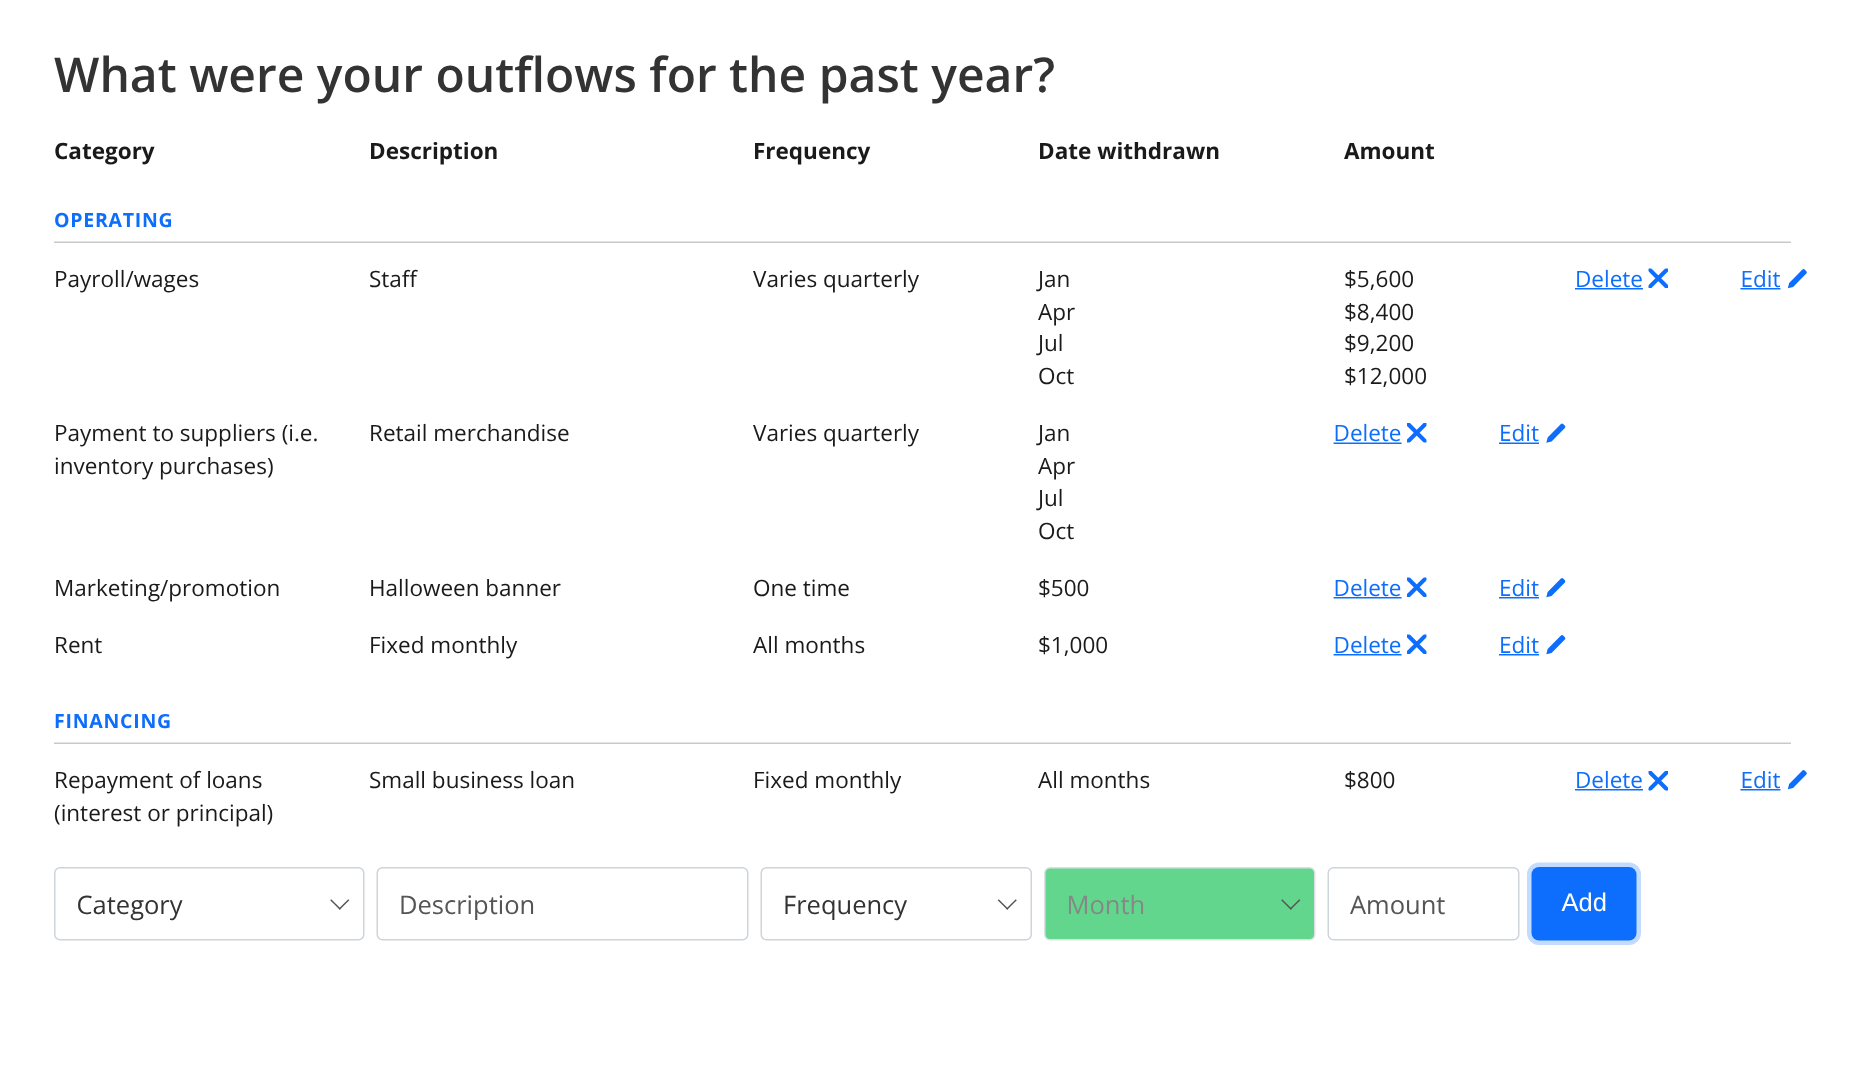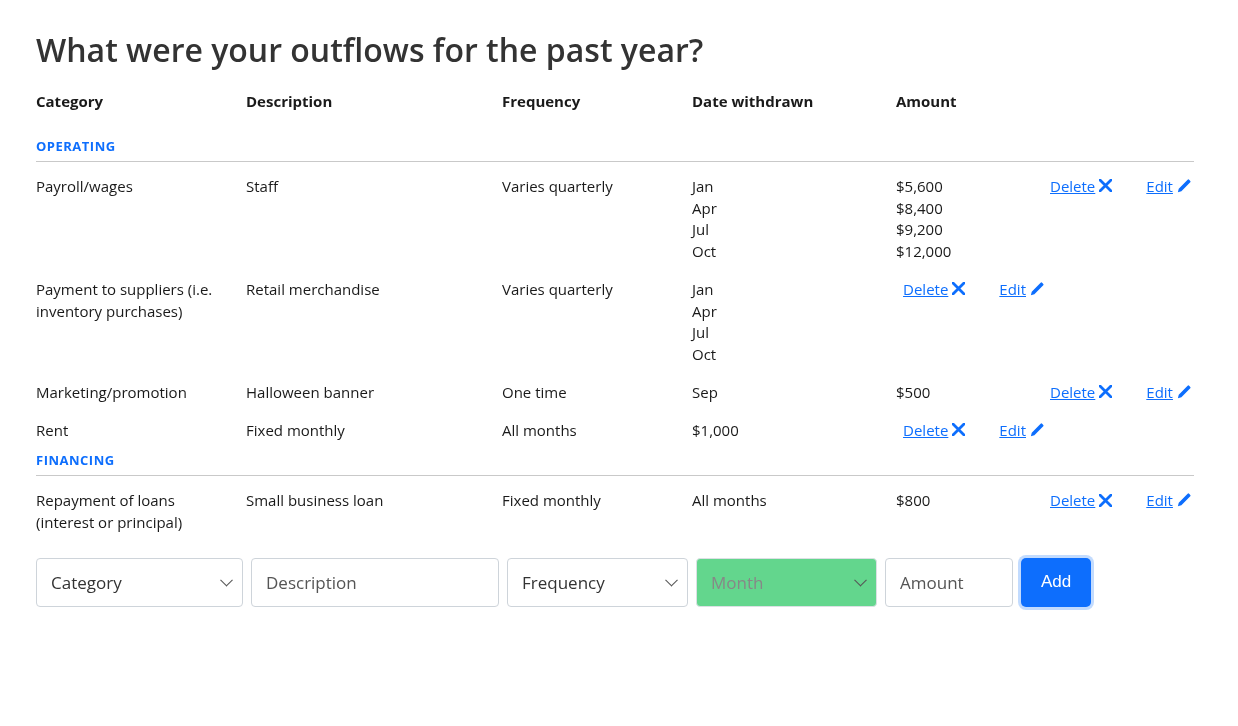--- a/index.html
+++ b/index.html
@@ -27,32 +27,32 @@
     padding-bottom: 24px;
   }
   .section-label {
     font-size: 13px;
     font-weight: 700;
     letter-spacing: 0.5px;
     color: #0d6efd;
     text-transform: uppercase;
     padding-bottom: 6px;
     border-bottom: 1px solid #c9c9c9;
-    margin-top: 8px;
+    margin-top: 28px;
   }
   .section-label:first-of-type { margin-top: 0; }
   .data-row {
     display: grid;
     grid-template-columns: 210px 256px 190px 204px 154px 1fr;
     padding: 14px 0 2px 0;
     align-items: start;
   }
   .cell { padding-right: 12px; line-height: 1.45; }
   .multi-line div { line-height: 1.45; }
-  .actions { display: flex; gap: 34px; justify-content: flex-end; align-items: flex-start; padding-right: 6px; }
+  .actions { display: flex; gap: 48px; justify-content: flex-end; align-items: flex-start; padding-right: 6px; }
   .action-link {
     color: #0d6efd;
     text-decoration: underline;
     font-size: 15px;
     cursor: pointer;
     display: inline-flex;
     align-items: center;
     gap: 4px;
   }
   .icon { display: inline-block; }
@@ -183,23 +183,20 @@
                 <path d="M12.146 0.854a1.207 1.207 0 0 1 1.707 0l1.293 1.293a1.207 1.207 0 0 1 0 1.707L5 14l-4 1 1-4L12.146 0.854z" fill="#0d6efd"></path>
               </svg>
 </span>
           </a>
         </div>
       </div>
       <div class="data-row">
         <div class="cell">Marketing/promotion</div>
         <div class="cell">Halloween banner</div>
         <div class="cell">One time</div>
-        <div class="cell multi-line">
-          <div>Sep</div>
-        </div>
         <div class="cell multi-line">
           <div>$500</div>
         </div>
         <div class="actions">
           <a class="action-link">
             <span>Delete</span> 
             <span class="icon">
   <svg width="13" height="13" viewBox="0 0 14 14">
                 <path d="M1 1 L13 13 M13 1 L1 13" stroke="#0d6efd" stroke-width="3" stroke-linecap="round"></path>
               </svg>

